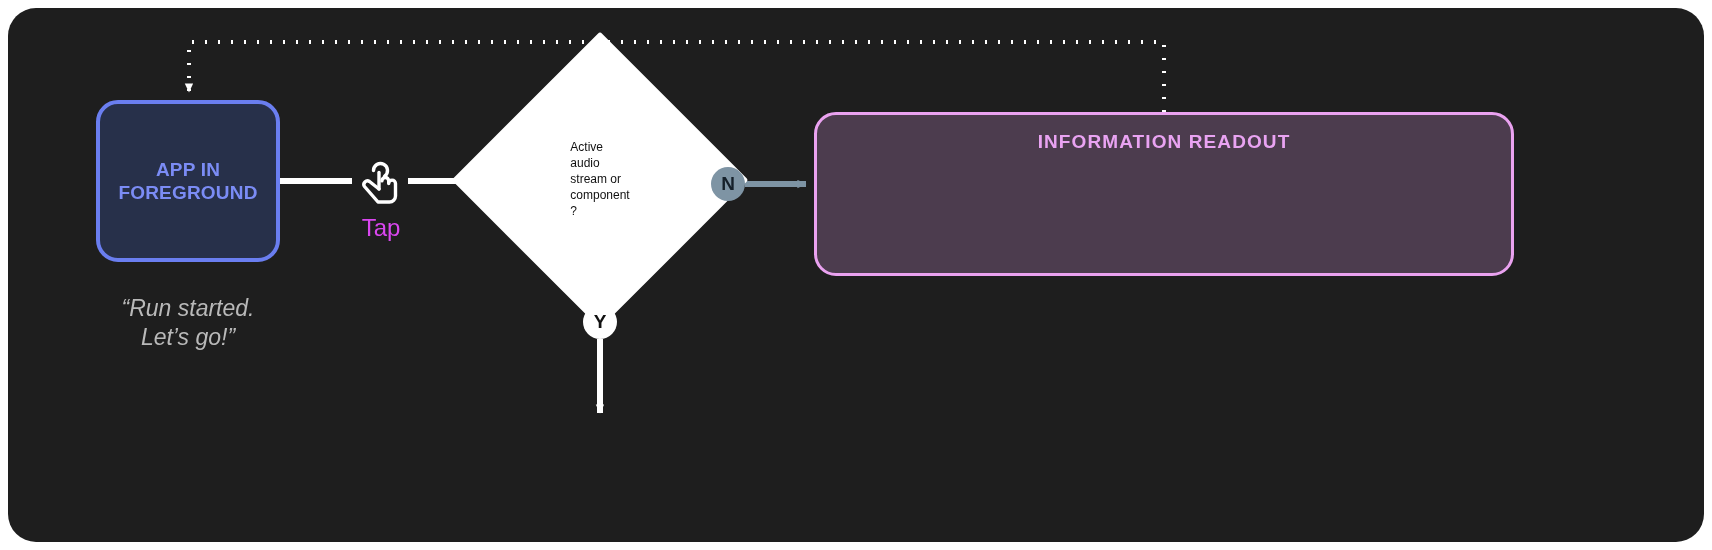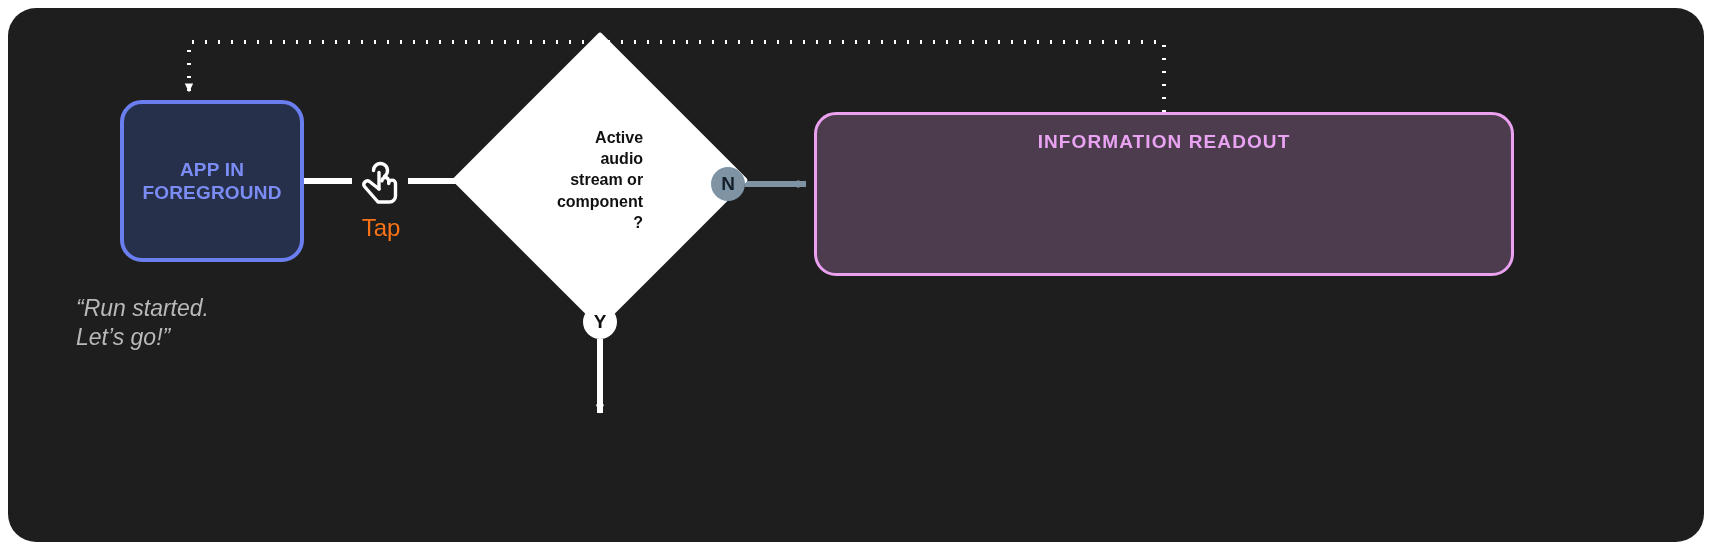--- a/index.html
+++ b/index.html
@@ -33,36 +33,36 @@
     top: 92px;
     width: 184px;
     height: 162px;
     box-sizing: border-box;
     background: #27304a;
     border: 4px solid #6a7ef0;
     border-radius: 22px;
     display: flex;
     align-items: center;
     justify-content: center;
-    margin-left: 24px;
   }
   .app-node-label {
     color: #7b8cf5;
     font-size: 19px;
     font-weight: bold;
     line-height: 1.22;
     text-align: center;
     letter-spacing: .2px;
     white-space: pre-line;
   }
   .app-caption {
     position: absolute;
     left: 68px;
     top: 286px;
     width: 224px;
+    text-align: center;
     color: #b9b9b9;
     font-size: 23px;
     font-style: italic;
     line-height: 1.28;
     white-space: pre-line;
   }
 
   
   .tap-icon {
     position: absolute;
@@ -70,21 +70,21 @@
     top: 148px;
     width: 48px;
     height: 52px;
   }
   .tap-label {
     position: absolute;
     left: 330px;
     top: 206px;
     width: 86px;
     text-align: center;
-    color: #f97316;
+    color: #d946ef;
     font-size: 24px;
   }
 
   
   .diamond {
     position: absolute;
     left: 487px;
     top: 67px;
     width: 210px;
     height: 210px;
@@ -96,24 +96,24 @@
     transform: rotate(45deg);
     border-radius: 3px;
   }
   .diamond-text {
     position: absolute;
     inset: 0;
     display: flex;
     align-items: center;
     justify-content: center;
     color: #111111;
-    font-size: 16px;
-    font-weight: bold;
+    font-size: 12px;
+    font-weight: normal;
     line-height: 1.32;
-    text-align: right;
+    text-align: left;
     white-space: pre-line;
   }
 
   
   .marker {
     position: absolute;
     width: 34px;
     height: 34px;
     border-radius: 50%;
     display: flex;

